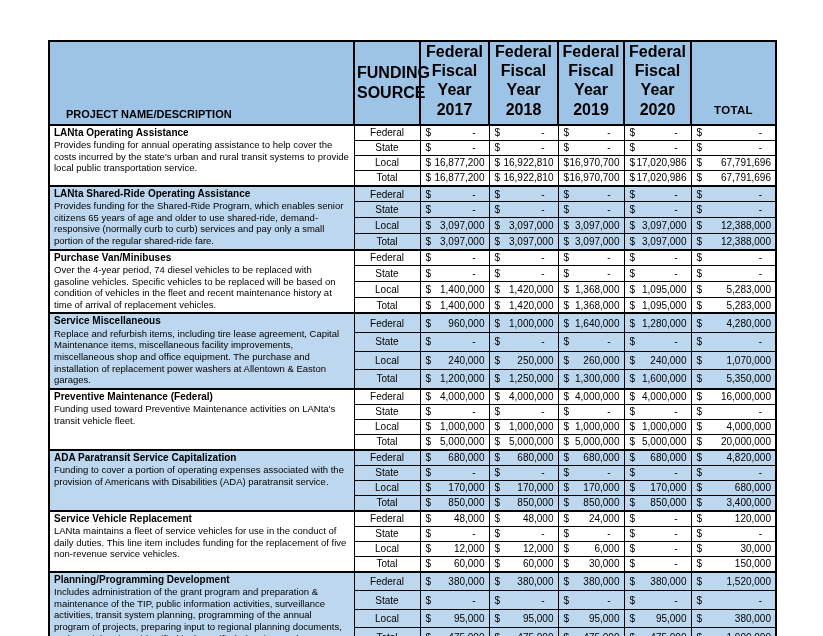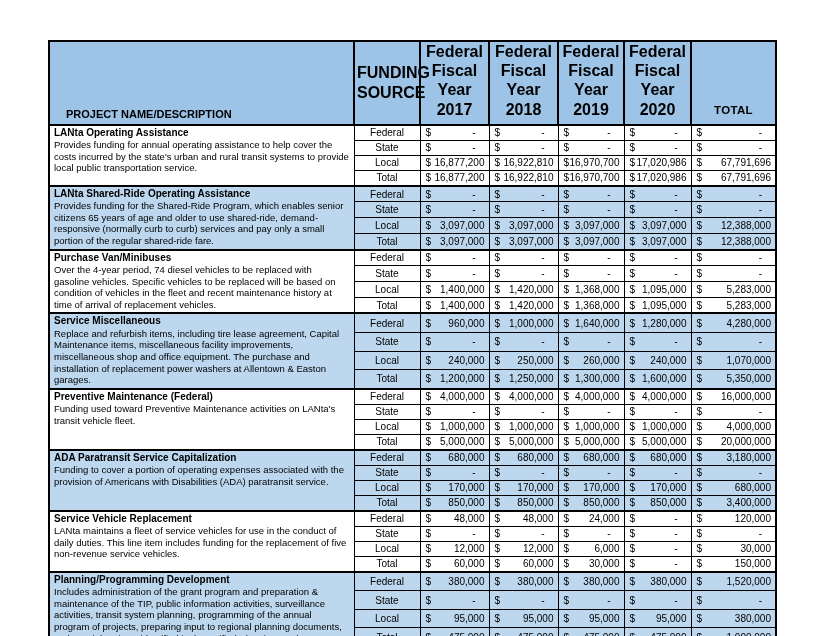--- a/index.html
+++ b/index.html
@@ -797,21 +797,21 @@
           </td>
           <td class="money">
             <div class="mrow">
               <span class="cur">$</span>
               <span class="amt">680,000</span>
             </div>
           </td>
           <td class="money">
             <div class="mrow">
               <span class="cur">$</span>
-              <span class="amt">3,180,000</span>
+              <span class="amt">4,820,000</span>
             </div>
           </td>
         </tr>
         <tr class="shaded">
           <td class="funding">State</td>
           <td class="money">
             <div class="mrow">
               <span class="cur">$</span>
               <span class="amt dash">-</span>
             </div>

